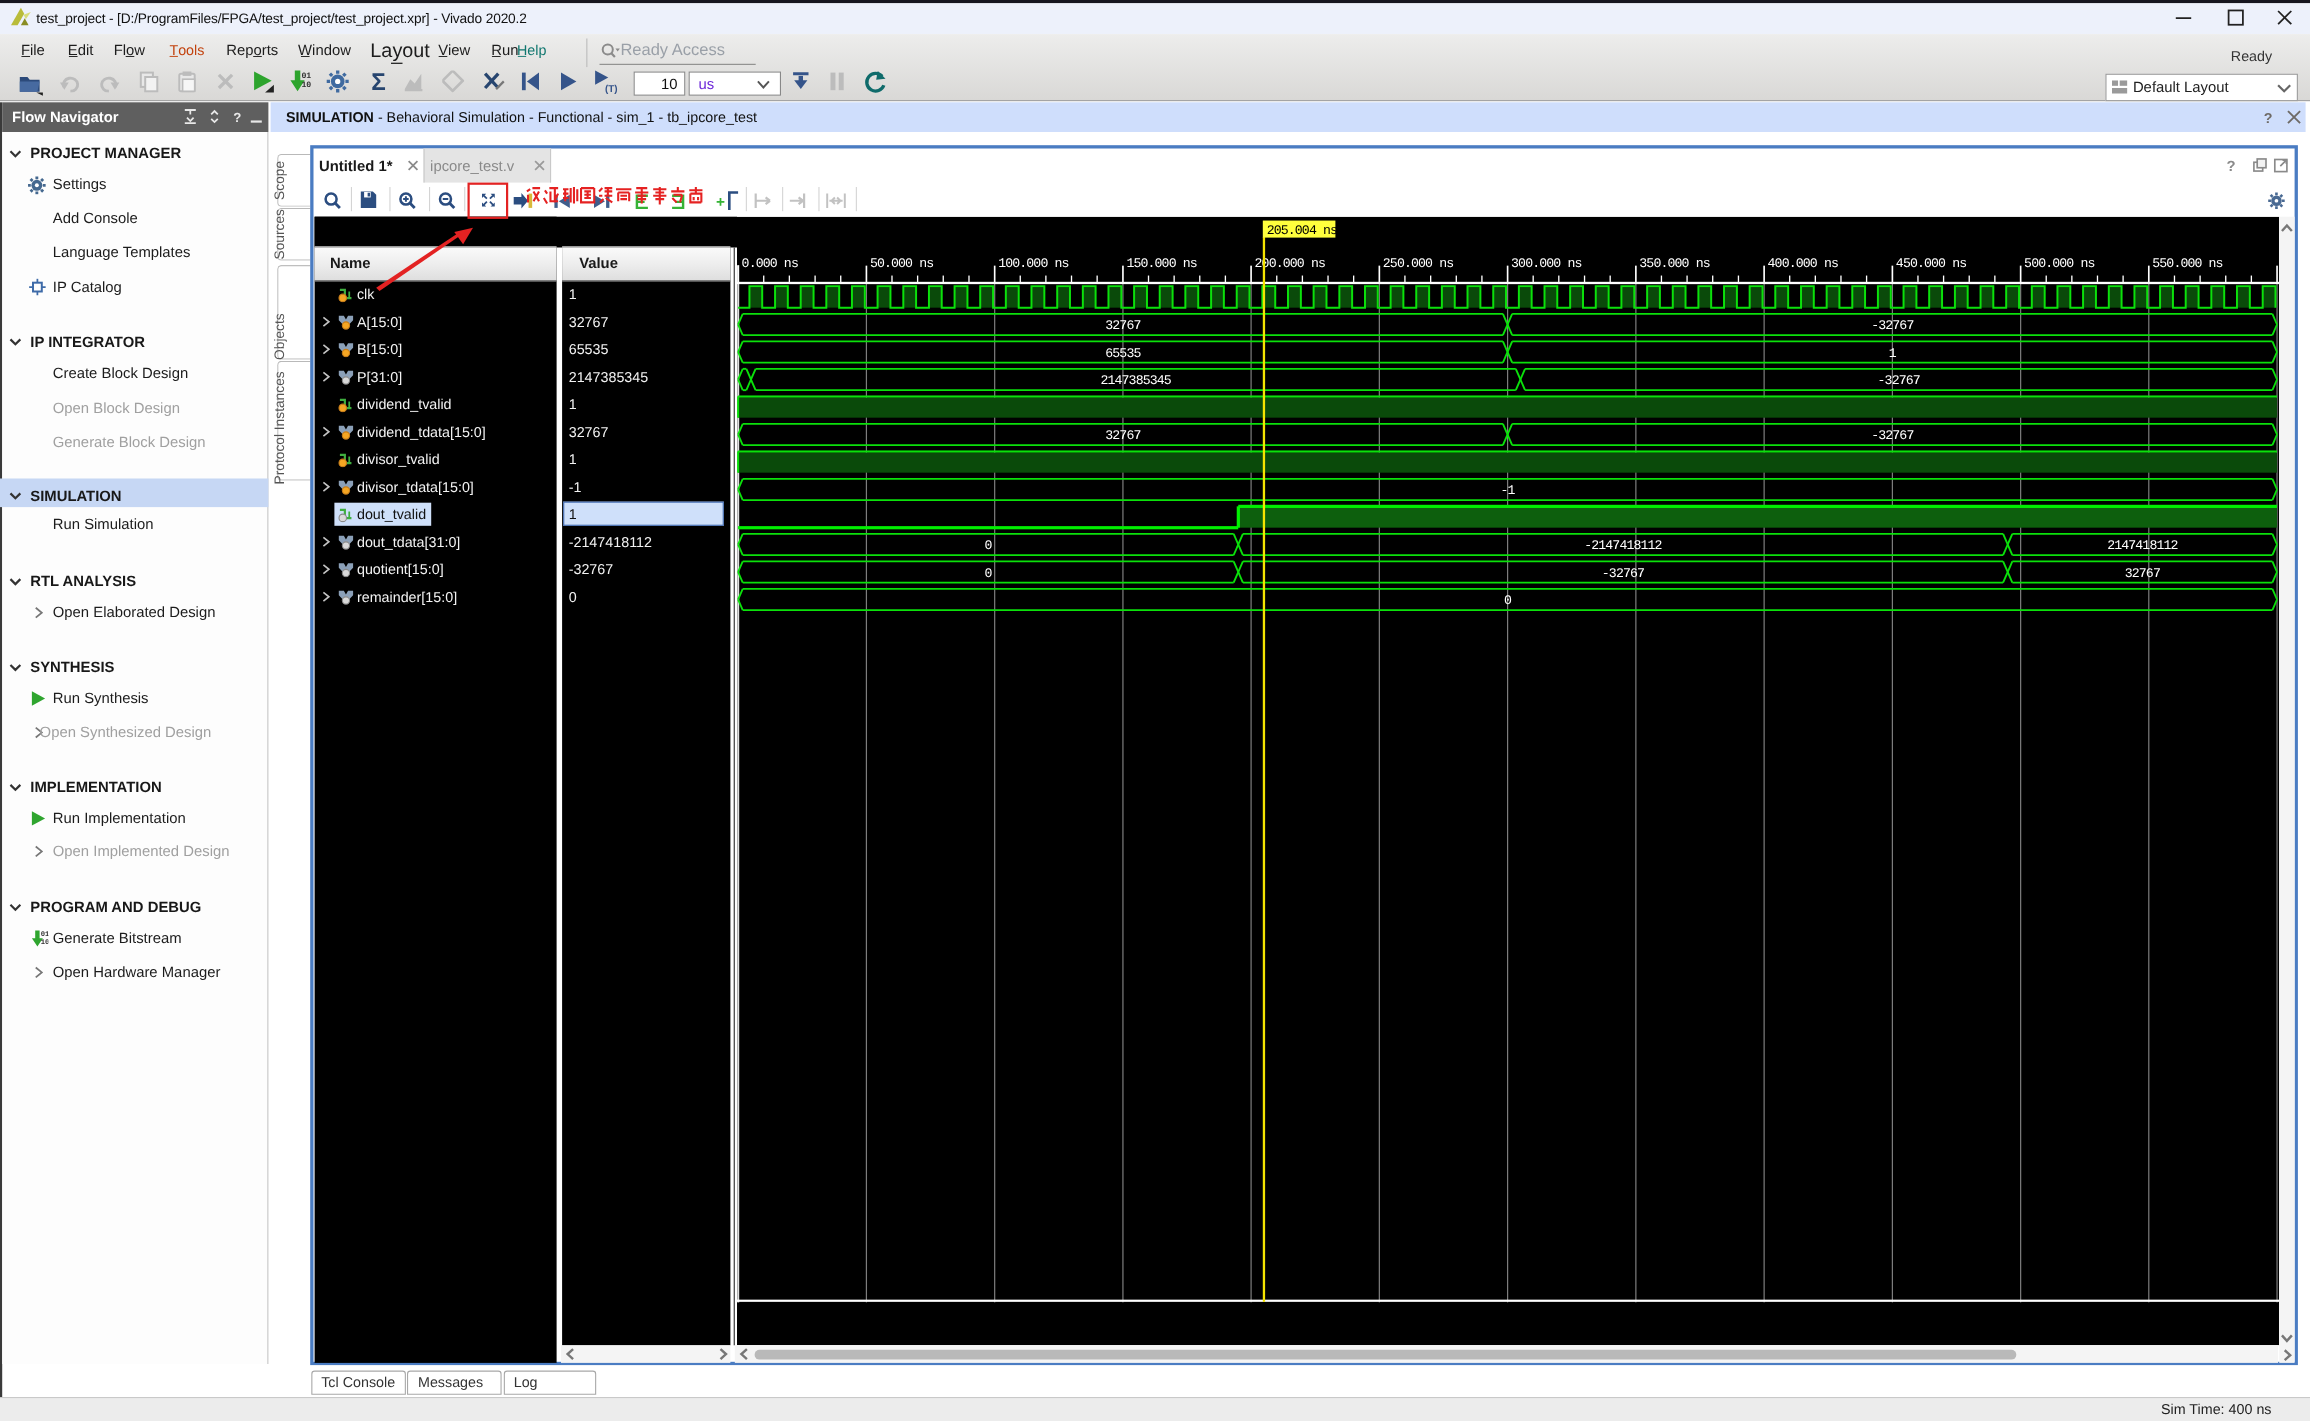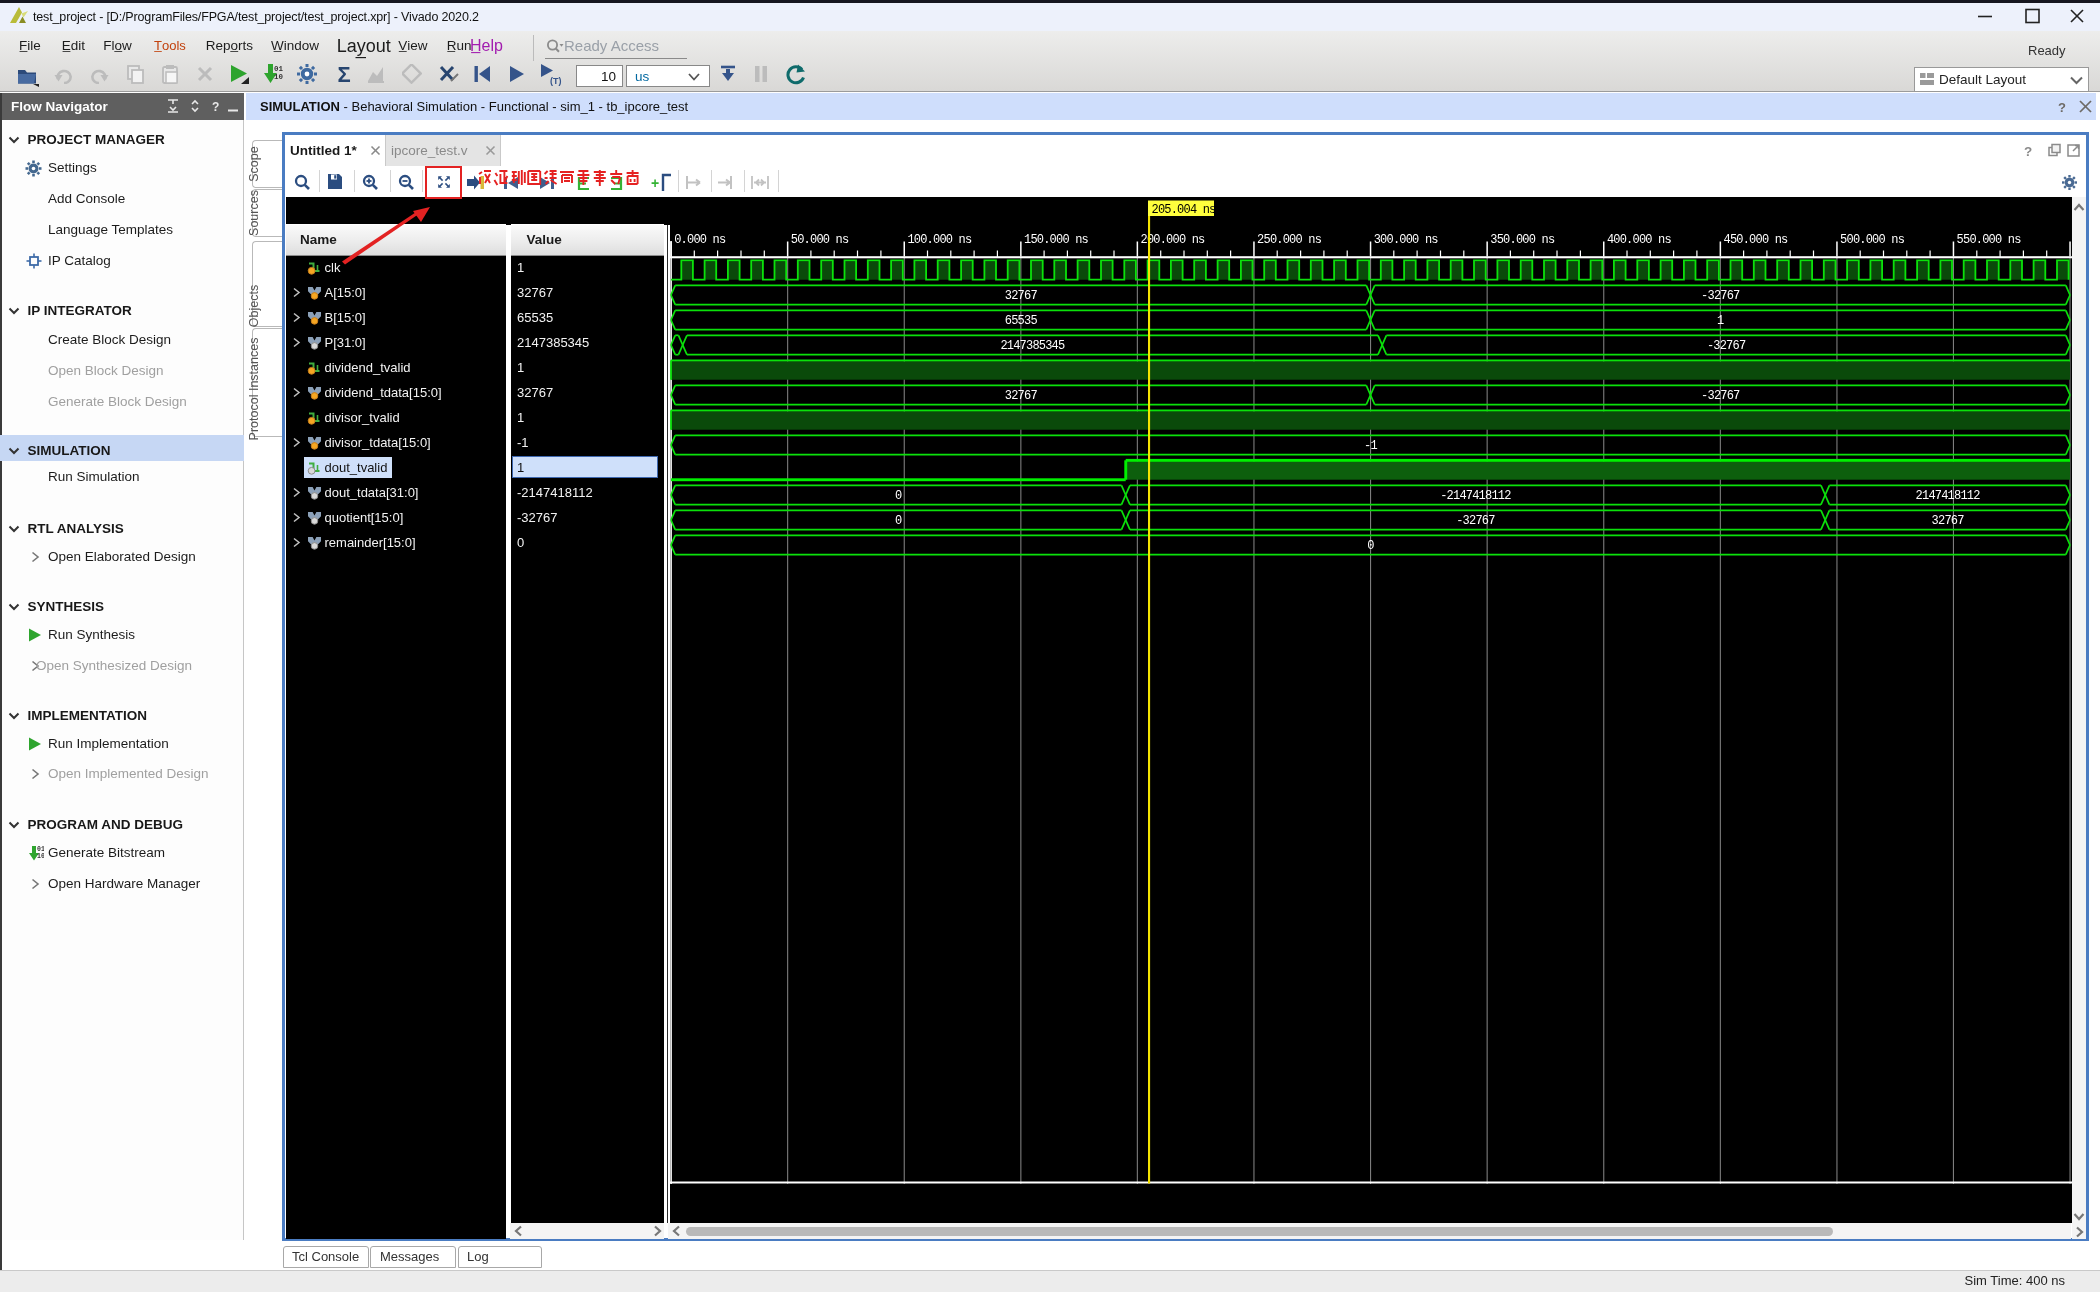--- a/index.html
+++ b/index.html
@@ -27,21 +27,21 @@
 <div class="abs" style="top:36px;left:14px;width:520px;height:20px"></div>
 <div class="abs" style="left:19px;top:36px;height:20px;line-height:20px;font-size:13.5px;color:#1c1c1c">F̲ile</div>
 <div class="abs" style="left:61.7px;top:36px;height:20px;line-height:20px;font-size:13.5px;color:#1c1c1c">E̲dit</div>
 <div class="abs" style="left:103.3px;top:36px;height:20px;line-height:20px;font-size:13.5px;color:#1c1c1c">Flo̲w</div>
 <div class="abs" style="left:154px;top:36px;height:20px;line-height:20px;font-size:13px;color:#c2410c">T̲ools</div>
 <div class="abs" style="left:205.7px;top:36px;height:20px;line-height:20px;font-size:13.5px;color:#1c1c1c">Repo̲rts</div>
 <div class="abs" style="left:271px;top:36px;height:20px;line-height:20px;font-size:13.5px;color:#1c1c1c">W̲indow</div>
 <div class="abs" style="left:336.7px;top:36px;height:20px;line-height:20px;font-size:18px;color:#1c1c1c">Lay̲out</div>
 <div class="abs" style="left:398.3px;top:36px;height:20px;line-height:20px;font-size:13.5px;color:#1c1c1c">V̲iew</div>
 <div class="abs" style="left:446.7px;top:36px;height:20px;line-height:20px;font-size:13.5px;color:#1c1c1c">R̲un</div>
-<div class="abs" style="left:470px;top:36px;height:20px;line-height:20px;font-size:16px;color:#a21caf">H̲elp</div>
+<div class="abs" style="left:470px;top:36px;height:20px;line-height:20px;font-size:13px;color:#0f766e">H̲elp</div>
 <div class="abs" style="left:533px;top:35px;width:1px;height:26px;background:#bbb"></div>
 <svg class="abs" style="left:546px;top:39px" width="18" height="15">
     <circle cx="6.5" cy="6" r="4.6" fill="none" stroke="#8b8b8b" stroke-width="1.8"></circle>
     <line x1="9.8" y1="9.5" x2="13" y2="12.8" stroke="#8b8b8b" stroke-width="2"></line>
     <polygon points="13.5,5 17.5,5 15.5,7.8" fill="#8b8b8b"></polygon>
   </svg>
 <div class="abs" style="left:564px;top:36px;height:20px;line-height:20px;font-size:15px;color:#9aa0a8">Ready Access</div>
 <div class="abs" style="left:545px;top:58px;width:142px;height:1.3px;background:#8a8a8a"></div>
 <div class="abs" style="left:2028px;top:43px;width:60px;height:13px;font-size:13px;color:#333">Ready</div>
 <svg style="position:absolute;left:16px;top:64px" width="24" height="24" viewBox="0 0 24 24">
@@ -121,21 +121,21 @@
     <polygon points="18,2 18,18 7,10" fill="#35548a"></polygon>
   </svg>
 <svg style="position:absolute;left:506px;top:64px" width="20" height="20" viewBox="0 0 20 20">
     <polygon points="4,2 18,10 4,18" fill="#35548a"></polygon>
   </svg>
 <svg style="position:absolute;left:538px;top:63px" width="30" height="23" viewBox="0 0 30 23">
     <polygon points="3,1 15,7.5 3,14" fill="#35548a"></polygon>
     <text x="12" y="21" font-family="Liberation Sans" font-size="9" fill="#35548a" font-weight="bold">(T)</text>
   </svg>
 <div style="position:absolute;left:576px;top:65px;width:47px;height:22px;background:#fff;border:1px solid #888;font-size:13.5px;color:#111;text-align:right;line-height:22px;padding-right:6px;box-sizing:border-box">10</div>
-<div style="position:absolute;left:626px;top:65px;width:84px;height:22px;background:#fff;border:1px solid #888;font-size:13.5px;color:#0369a1;line-height:22px;padding-left:8px;box-sizing:border-box">us</div>
+<div style="position:absolute;left:626px;top:65px;width:84px;height:22px;background:#fff;border:1px solid #888;font-size:13.5px;color:#6d28d9;line-height:22px;padding-left:8px;box-sizing:border-box">us</div>
 <svg style="position:absolute;left:688px;top:73px" width="12" height="8">
     <polyline points="1,1 6,6.5 11,1" fill="none" stroke="#555" stroke-width="1.8"></polyline>
   </svg>
 <svg style="position:absolute;left:718px;top:64px" width="20" height="21" viewBox="0 0 20 21">
     <line x1="3" y1="3" x2="17" y2="3" stroke="#35548a" stroke-width="2.6"></line>
     <polygon points="10,17 4,9 16,9" fill="#35548a"></polygon>
     <rect x="8" y="5" width="4" height="6" fill="#35548a"></rect>
   </svg>
 <svg style="position:absolute;left:752px;top:64px" width="18" height="20" viewBox="0 0 18 20">
     <rect x="3" y="2" width="4.5" height="16" fill="#bcbcbc"></rect>

